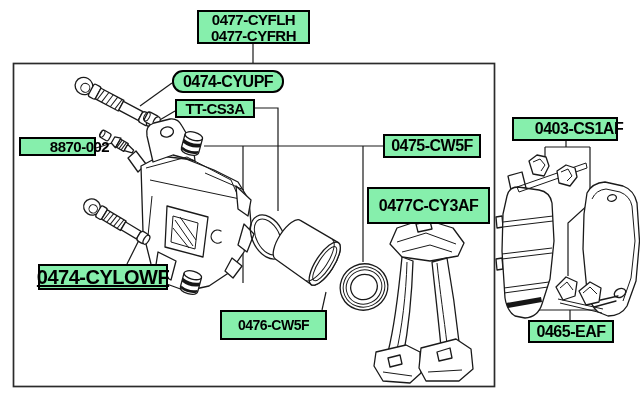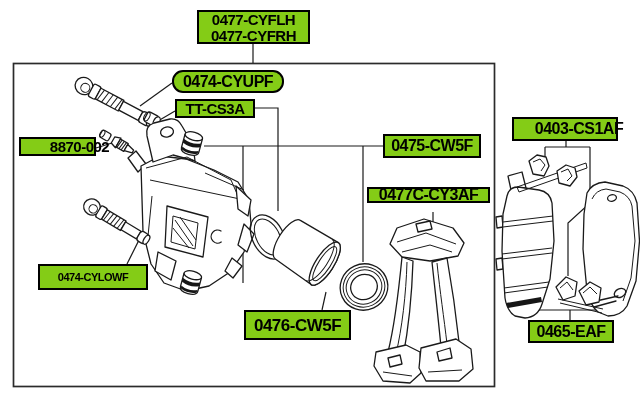--- a/index.html
+++ b/index.html
@@ -3,21 +3,21 @@
 <meta charset="utf-8">
 <style>
   html,body{margin:0;padding:0;background:#ffffff;}
   .stage{
     position:relative;width:640px;height:401px;background:#ffffff;overflow:hidden;
     font-family:"Liberation Sans","DejaVu Sans",sans-serif;
   }
   .stage svg{position:absolute;left:0;top:0;}
   .plabel{
     position:absolute;box-sizing:border-box;
-    border:2px solid #000;background:#84cc16;color:#000;
+    border:2px solid #000;background:#86efac;color:#000;
     display:flex;align-items:center;justify-content:center;
     font-weight:bold;letter-spacing:-0.5px;white-space:nowrap;
     line-height:1;z-index:5;
   }
   .plabel .two{display:flex;flex-direction:column;align-items:center;gap:1px;}
   .ln{stroke:#1a1a1a;fill:none;stroke-width:1.3;stroke-linejoin:round;stroke-linecap:round;}
   .th{stroke:#1a1a1a;fill:none;stroke-width:1;stroke-linejoin:round;}
   .wh{fill:#ffffff;stroke:#1a1a1a;stroke-width:1.3;stroke-linejoin:round;}
   .dk{fill:#161616;stroke:none;}
   .lead{stroke:#1a1a1a;fill:none;stroke-width:1.2;}
@@ -206,23 +206,23 @@
   </div>
 
   <div class="plabel" style="left:172px;top:70px;width:112px;height:23px;font-size:16px;border-radius:11px;">0474-CYUPF</div>
 
   <div class="plabel" style="left:175px;top:99px;width:80px;height:19px;font-size:15px;">TT-CS3A</div>
 
   <div class="plabel" style="left:19px;top:137px;width:77px;height:19px;font-size:15px;padding-left:44px;">8870-002</div>
 
   <div class="plabel" style="left:383px;top:134px;width:98px;height:24px;font-size:16px;">0475-CW5F</div>
 
-  <div class="plabel" style="left:367px;top:187px;width:123px;height:16px;font-size:16px;">0477C-CY3AF</div>
-
-  <div class="plabel" style="left:38px;top:264px;width:110px;height:26px;font-size:11px;">0474-CYLOWF</div>
-
-  <div class="plabel" style="left:244px;top:310px;width:107px;height:30px;font-size:17px;">0476-CW5F</div>
+  <div class="plabel" style="left:367px;top:187px;width:123px;height:37px;font-size:16px;">0477C-CY3AF</div>
+
+  <div class="plabel" style="left:38px;top:264px;width:130px;height:26px;font-size:20px;text-decoration:underline;">0474-CYLOWF</div>
+
+  <div class="plabel" style="left:220px;top:310px;width:107px;height:30px;font-size:14px;">0476-CW5F</div>
 
   <div class="plabel" style="left:512px;top:117px;width:106px;height:24px;font-size:16px;padding-left:28px;">0403-CS1AF</div>
 
   <div class="plabel" style="left:528px;top:320px;width:86px;height:23px;font-size:16px;">0465-EAF</div>
 
 </div>
 
 </body></html>

